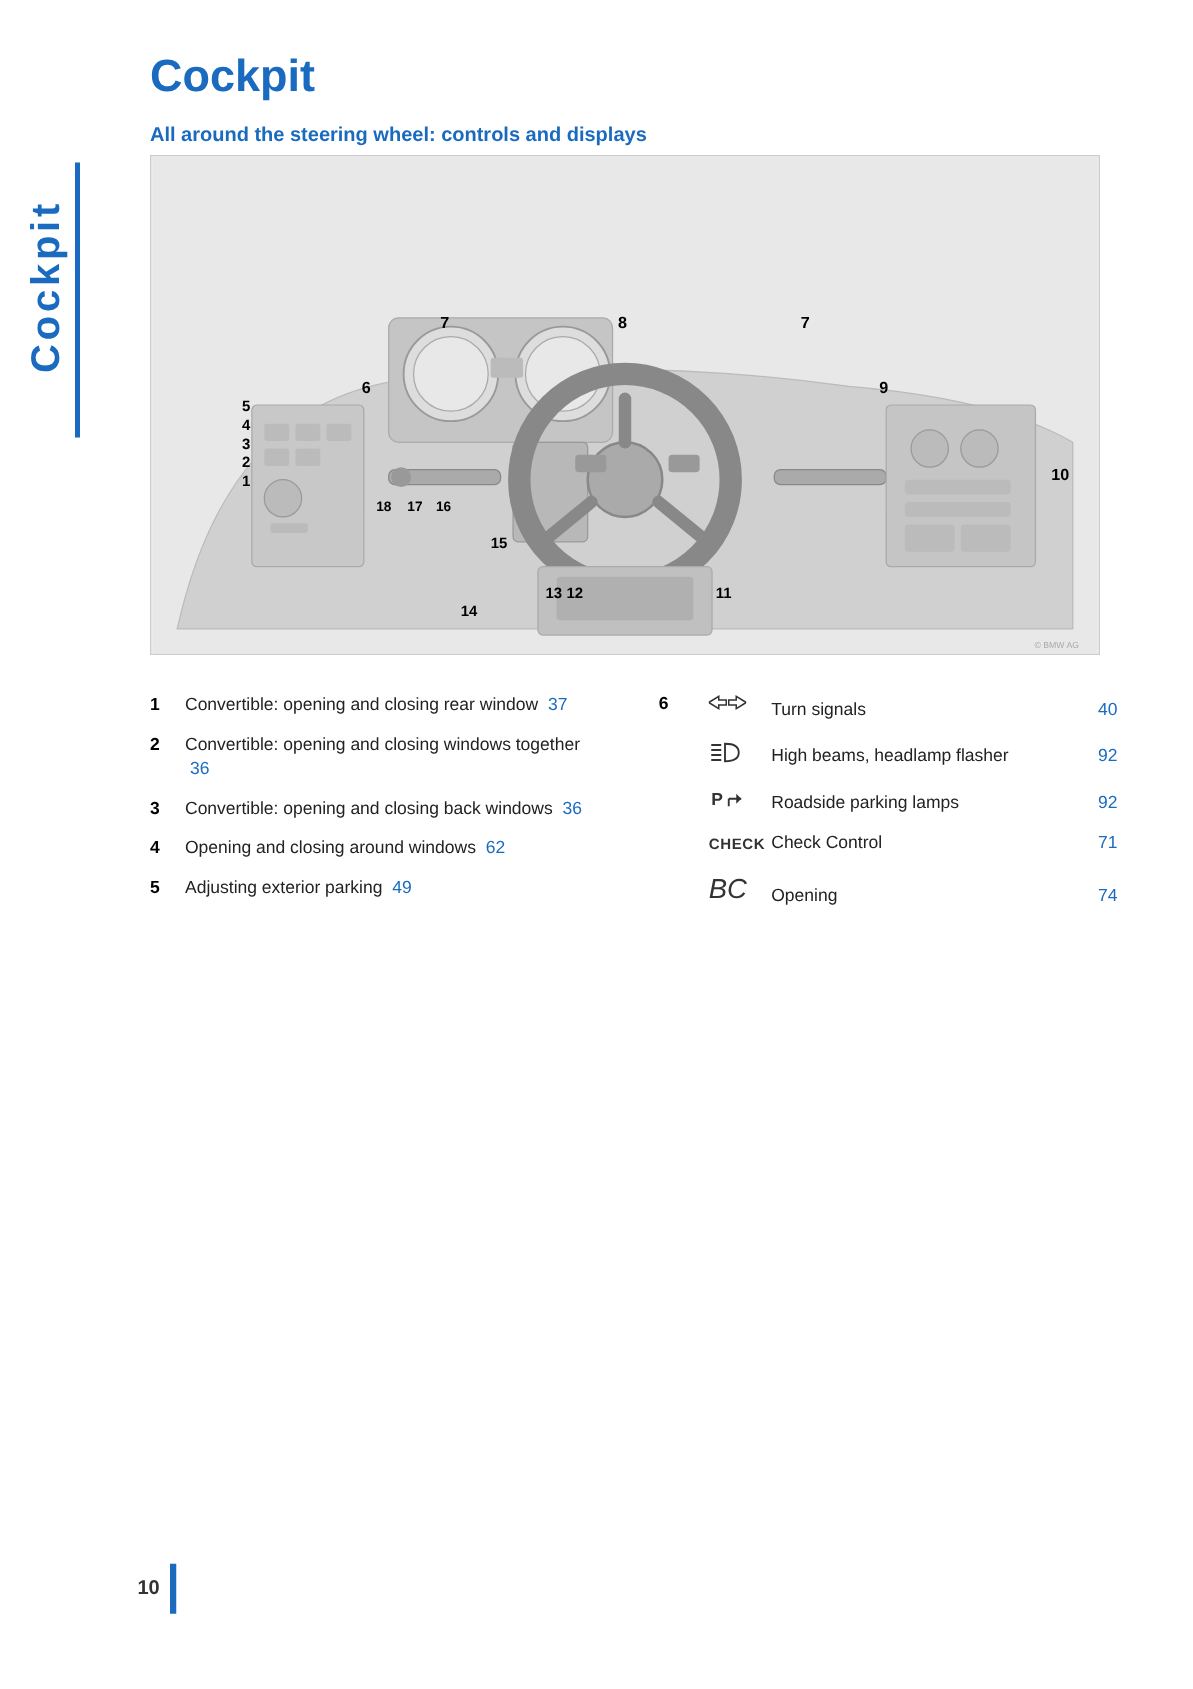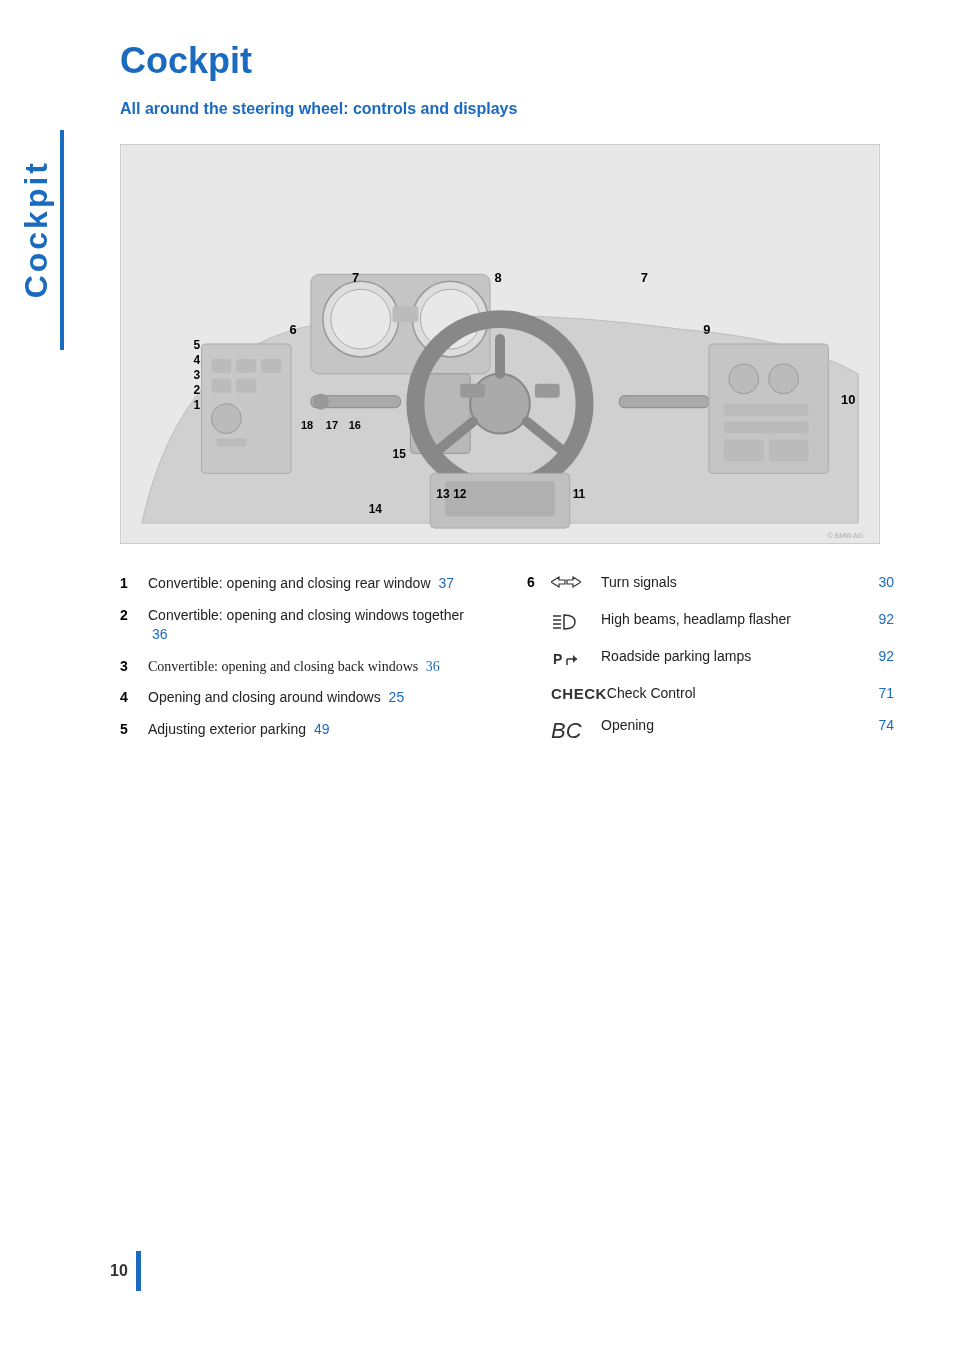--- a/index.html
+++ b/index.html
@@ -48,21 +48,21 @@
       font-weight: bold;
       color: #1a6bbf;
       margin-bottom: 18px;
       margin-left: 0;
     }
 
     .section-subtitle {
       font-size: 16px;
       font-weight: bold;
       color: #1a6bbf;
-      margin-bottom: 26px;
+      margin-bottom: 6px;
     }
 
     
     .car-image-container {
       width: 100%;
       max-width: 760px;
       height: 400px;
       border: 1px solid #ccc;
       background: #f0f0f0;
       position: relative;
@@ -111,23 +111,24 @@
     }
 
     .list-page {
       color: #1a6bbf;
       margin-left: 4px;
     }
 
     
     .right-item {
       display: flex;
-      align-items: flex-start;
+      align-items: flex-end;
       margin-bottom: 16px;
       font-size: 14px;
+      margin-left: 16px;
     }
 
     .right-item-icon {
       min-width: 50px;
       display: flex;
       align-items: center;
       justify-content: flex-start;
       font-size: 18px;
       padding-top: 1px;
     }
@@ -315,30 +316,30 @@
       </div>
       <div class="list-item">
         <span class="list-num">2</span>
         <span style="margin-left:8px;">
           <span class="list-text">Convertible: opening and closing windows together</span>
           <span class="list-page">36</span>
         </span>
       </div>
       <div class="list-item">
         <span class="list-num">3</span>
-        <span style="margin-left:8px;font-family:Liberation Serif, serif;">
+        <span style="margin-left:8px;">
           <span class="list-text">Convertible: opening and closing back windows</span>
           <span class="list-page">36</span>
         </span>
       </div>
       <div class="list-item">
         <span class="list-num">4</span>
         <span style="margin-left:8px;">
           <span class="list-text">Opening and closing around windows</span>
-          <span class="list-page">25</span>
+          <span class="list-page">62</span>
         </span>
       </div>
       <div class="list-item">
         <span class="list-num">5</span>
         <span style="margin-left:8px;">
           <span class="list-text">Adjusting exterior parking</span>
           <span class="list-page">49</span>
         </span>
       </div>
     </div>
@@ -350,21 +351,21 @@
 
           <div class="right-item">
             <span class="right-item-icon">
 
               <svg width="30" height="20" viewBox="0 0 30 20">
                 <polygon points="0,7 8,2 8,5 14,5 14,9 8,9 8,12" fill="none" stroke="#333" stroke-width="1.2"></polygon>
                 <polygon points="30,7 22,2 22,5 16,5 16,9 22,9 22,12" fill="none" stroke="#333" stroke-width="1.2"></polygon>
               </svg>
             </span>
             <span class="right-item-label">Turn signals</span>
-            <span class="right-item-page">30</span>
+            <span class="right-item-page">40</span>
           </div>
 
           <div class="right-item">
             <span class="right-item-icon">
 
               <svg width="30" height="20" viewBox="0 0 30 20">
                 <line x1="2" y1="4" x2="10" y2="4" stroke="#333" stroke-width="1.5"></line>
                 <line x1="2" y1="8" x2="10" y2="8" stroke="#333" stroke-width="1.5"></line>
                 <line x1="2" y1="12" x2="10" y2="12" stroke="#333" stroke-width="1.5"></line>
                 <line x1="2" y1="16" x2="10" y2="16" stroke="#333" stroke-width="1.5"></line>
@@ -384,21 +385,21 @@
                 <polygon points="22,6 26,10 22,14" fill="#333"></polygon>
                 <line x1="16" y1="10" x2="16" y2="16" stroke="#333" stroke-width="1.5"></line>
               </svg>
             </span>
             <span class="right-item-label">Roadside parking lamps</span>
             <span class="right-item-page">92</span>
           </div>
 
           <div class="right-item">
             <span class="right-item-icon">
-              <span class="check-text" style="font-size:15px;font-weight:bold;letter-spacing:0.5px;color:#333;">CHECK</span>
+              <span class="check-text" style="font-size:12px;font-weight:bold;letter-spacing:0.5px;color:#333;">CHECK</span>
             </span>
             <span class="right-item-label">Check Control</span>
             <span class="right-item-page">71</span>
           </div>
 
           <div class="right-item">
             <span class="right-item-icon">
               <span class="bc-text" style="font-size:22px;font-weight:normal;color:#333;font-style:italic;">BC</span>
             </span>
             <span class="right-item-label">Opening</span>

